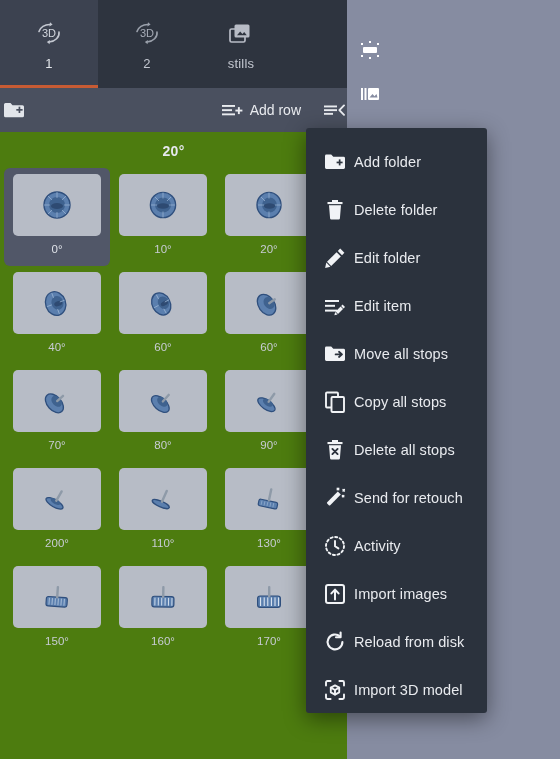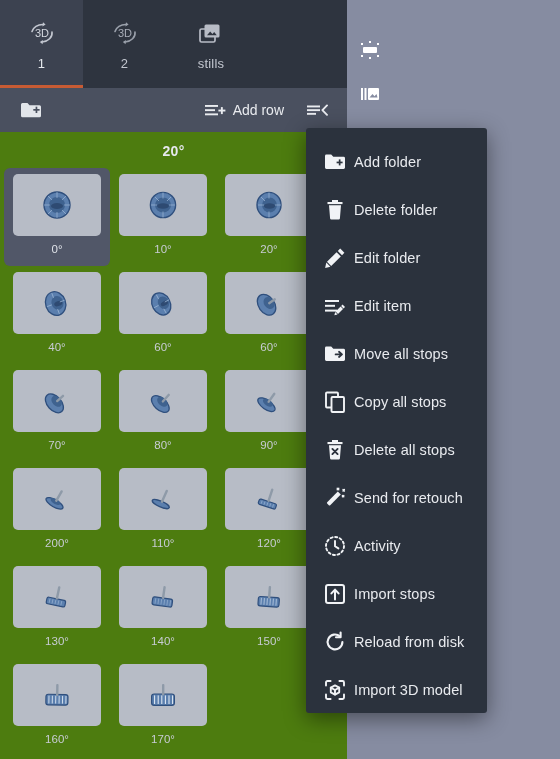--- a/index.html
+++ b/index.html
@@ -28,42 +28,42 @@
     position:absolute; left:0; top:0; width:347px; height:759px;
     background:#454b5a;
   }
 
   
   #tab-bar {
     position:relative; height:88px; background:#2e343f;
     display:flex; align-items:stretch;
   }
   .tab {
-    width:83px; position:relative;
+    width:98px; position:relative;
     display:flex; flex-direction:column; align-items:center;
     justify-content:center; gap:5px;
     cursor:pointer;
   }
   .tab.wide { width:90px; }
   .tab.active { background:#3c4250; }
   .tab .tab-icon { height:34px; display:flex; align-items:center; justify-content:center; }
   .tab .tab-label {
     font-size:13px; color:#c3c7d0; letter-spacing:.2px;
   }
   .tab.active .tab-label { color:#e4e7ec; }
   .tab .underline {
     position:absolute; left:0; right:0; bottom:0; height:3px;
     background:#c75b34;
   }
   #tab-bar .tabbar-rest { flex:1; }
 
   
   #toolbar {
     height:44px; background:#4a505f;
-    display:flex; align-items:center; padding:0 19px;
+    display:flex; align-items:center; padding:0 2px;
     position:relative;
   }
   #toolbar .spacer { flex:1; }
   .tb-btn {
     display:flex; align-items:center; gap:7px;
     color:#e9ebef; font-size:14px; cursor:pointer;
     padding:4px 6px;
   }
   .tb-icon { display:flex; align-items:center; justify-content:center; }
 
@@ -396,64 +396,36 @@
               <g transform="rotate(-66 22 22)">
                 <ellipse cx="16.5" cy="22" rx="2.8" ry="9.2" fill="#5b7fae"></ellipse>
                 <ellipse cx="16.5" cy="22" rx="2.8" ry="9.2" fill="none" stroke="#2f4f7d" stroke-width="1.3"></ellipse>
                 <rect x="18" y="21" width="14" height="2.4" rx="1" fill="#8e9aa8"></rect>
               </g>
             </svg>
           </div>
           <div class="cell-label">110°</div>
         </div>
 
-      <div class="cell">
-          <div class="thumb">
-            <svg width="44" height="44" viewBox="0 0 44 44">
-              <g transform="rotate(-72 22 22)">
-                <rect x="14" y="13" width="5.4" height="18" rx="1.6" fill="#5b7fae" stroke="#2f4f7d" stroke-width="1.2"></rect>
-                <rect x="19" y="21" width="14" height="2.4" rx="1" fill="#8e9aa8"></rect>
-                <g stroke="#9fb8d6" stroke-width=".6">
-                  <path d="M15 16h3.4M15 19h3.4M15 22h3.4M15 25h3.4M15 28h3.4"></path>
-                </g>
-              </g>
-            </svg>
-          </div>
-          <div class="cell-label">120°</div>
-        </div>
 
       <div class="cell">
           <div class="thumb">
             <svg width="44" height="44" viewBox="0 0 44 44">
               <g transform="rotate(-78 22 22)">
                 <rect x="13.5" y="12.5" width="6.6" height="19" rx="1.8" fill="#5b7fae" stroke="#2f4f7d" stroke-width="1.2"></rect>
                 <rect x="19.5" y="21" width="13.5" height="2.4" rx="1" fill="#8e9aa8"></rect>
                 <g stroke="#9fb8d6" stroke-width=".6">
                   <path d="M14.6 15.5h4.4M14.6 18.5h4.4M14.6 21.5h4.4M14.6 24.5h4.4M14.6 27.5h4.4"></path>
                 </g>
               </g>
             </svg>
           </div>
           <div class="cell-label">130°</div>
         </div>
 
-      <div class="cell">
-          <div class="thumb">
-            <svg width="44" height="44" viewBox="0 0 44 44">
-              <g transform="rotate(-82 22 22)">
-                <rect x="13" y="12" width="8" height="20" rx="2" fill="#5b7fae" stroke="#2f4f7d" stroke-width="1.2"></rect>
-                <rect x="20" y="21" width="13" height="2.4" rx="1" fill="#8e9aa8"></rect>
-                <g stroke="#9fb8d6" stroke-width=".6">
-                  <path d="M14.2 15h5.6M14.2 18h5.6M14.2 21h5.6M14.2 24h5.6M14.2 27h5.6M14.2 30h5.6"></path>
-                </g>
-              </g>
-            </svg>
-          </div>
-          <div class="cell-label">140°</div>
-        </div>
 
       <div class="cell">
           <div class="thumb">
             <svg width="44" height="44" viewBox="0 0 44 44">
               <g transform="rotate(-86 22 22)">
                 <rect x="12.5" y="11.5" width="9.4" height="21" rx="2.2" fill="#5b7fae" stroke="#2f4f7d" stroke-width="1.2"></rect>
                 <rect x="20.5" y="21" width="12.5" height="2.4" rx="1" fill="#8e9aa8"></rect>
                 <g stroke="#c9d8ea" stroke-width=".7">
                   <path d="M13.8 14.5h6.8M13.8 17.5h6.8M13.8 20.5h6.8M13.8 23.5h6.8M13.8 26.5h6.8M13.8 29.5h6.8"></path>
                 </g>
@@ -603,21 +575,21 @@
     <span>Activity</span>
   </div>
 
   <div class="menu-item">
     <span class="menu-icon">
       <svg width="22" height="22" viewBox="0 0 22 22">
         <rect x="2" y="2" width="18" height="18" rx="2" fill="none" stroke="#f1f3f6" stroke-width="2"></rect>
         <path d="M11 16.4V7M7.4 10.4L11 6.6l3.6 3.8" fill="none" stroke="#f1f3f6" stroke-width="2" stroke-linecap="round" stroke-linejoin="round"></path>
       </svg>
     </span>
-    <span>Import stops</span>
+    <span>Import images</span>
   </div>
 
   <div class="menu-item">
     <span class="menu-icon">
       <svg width="22" height="22" viewBox="0 0 22 22">
         <path d="M18.4 11a7.4 7.4 0 1 1-2.4-5.5" fill="none" stroke="#f1f3f6" stroke-width="2.1" stroke-linecap="round"></path>
         <path d="M16.6 1.6v4.6h-4.6" fill="none" stroke="#f1f3f6" stroke-width="2.1" stroke-linecap="round" stroke-linejoin="round"></path>
       </svg>
     </span>
     <span>Reload from disk</span>

